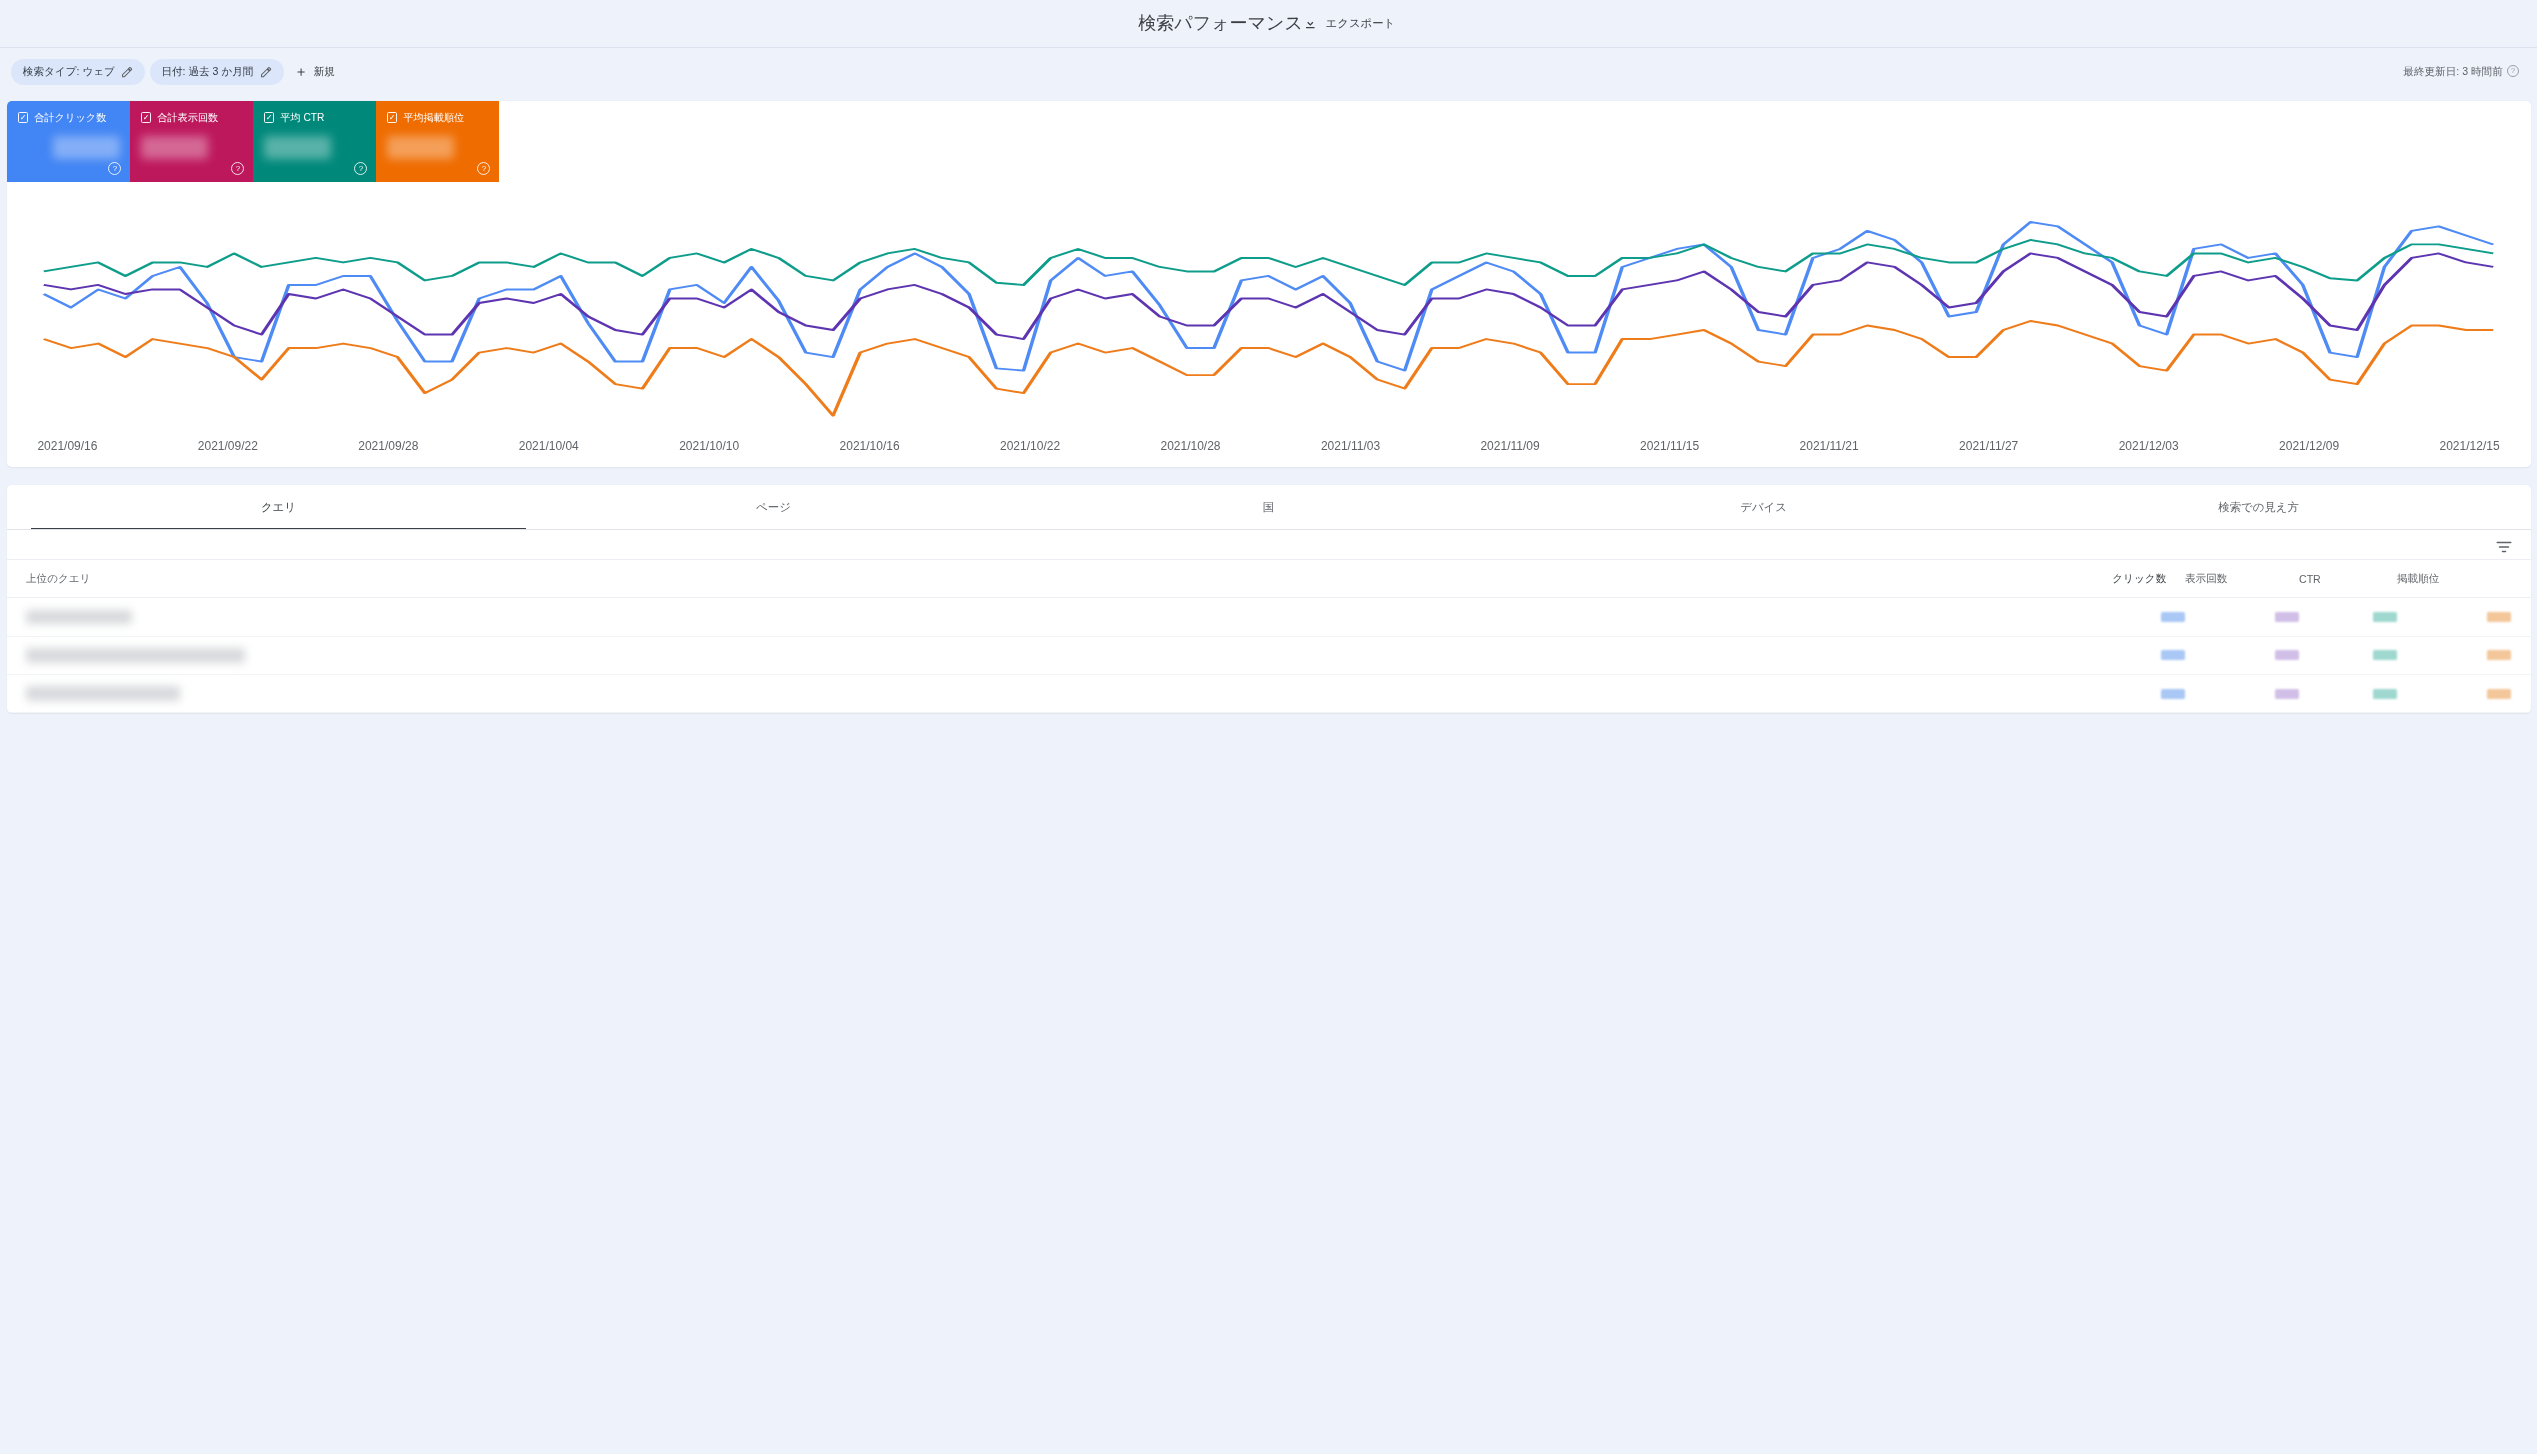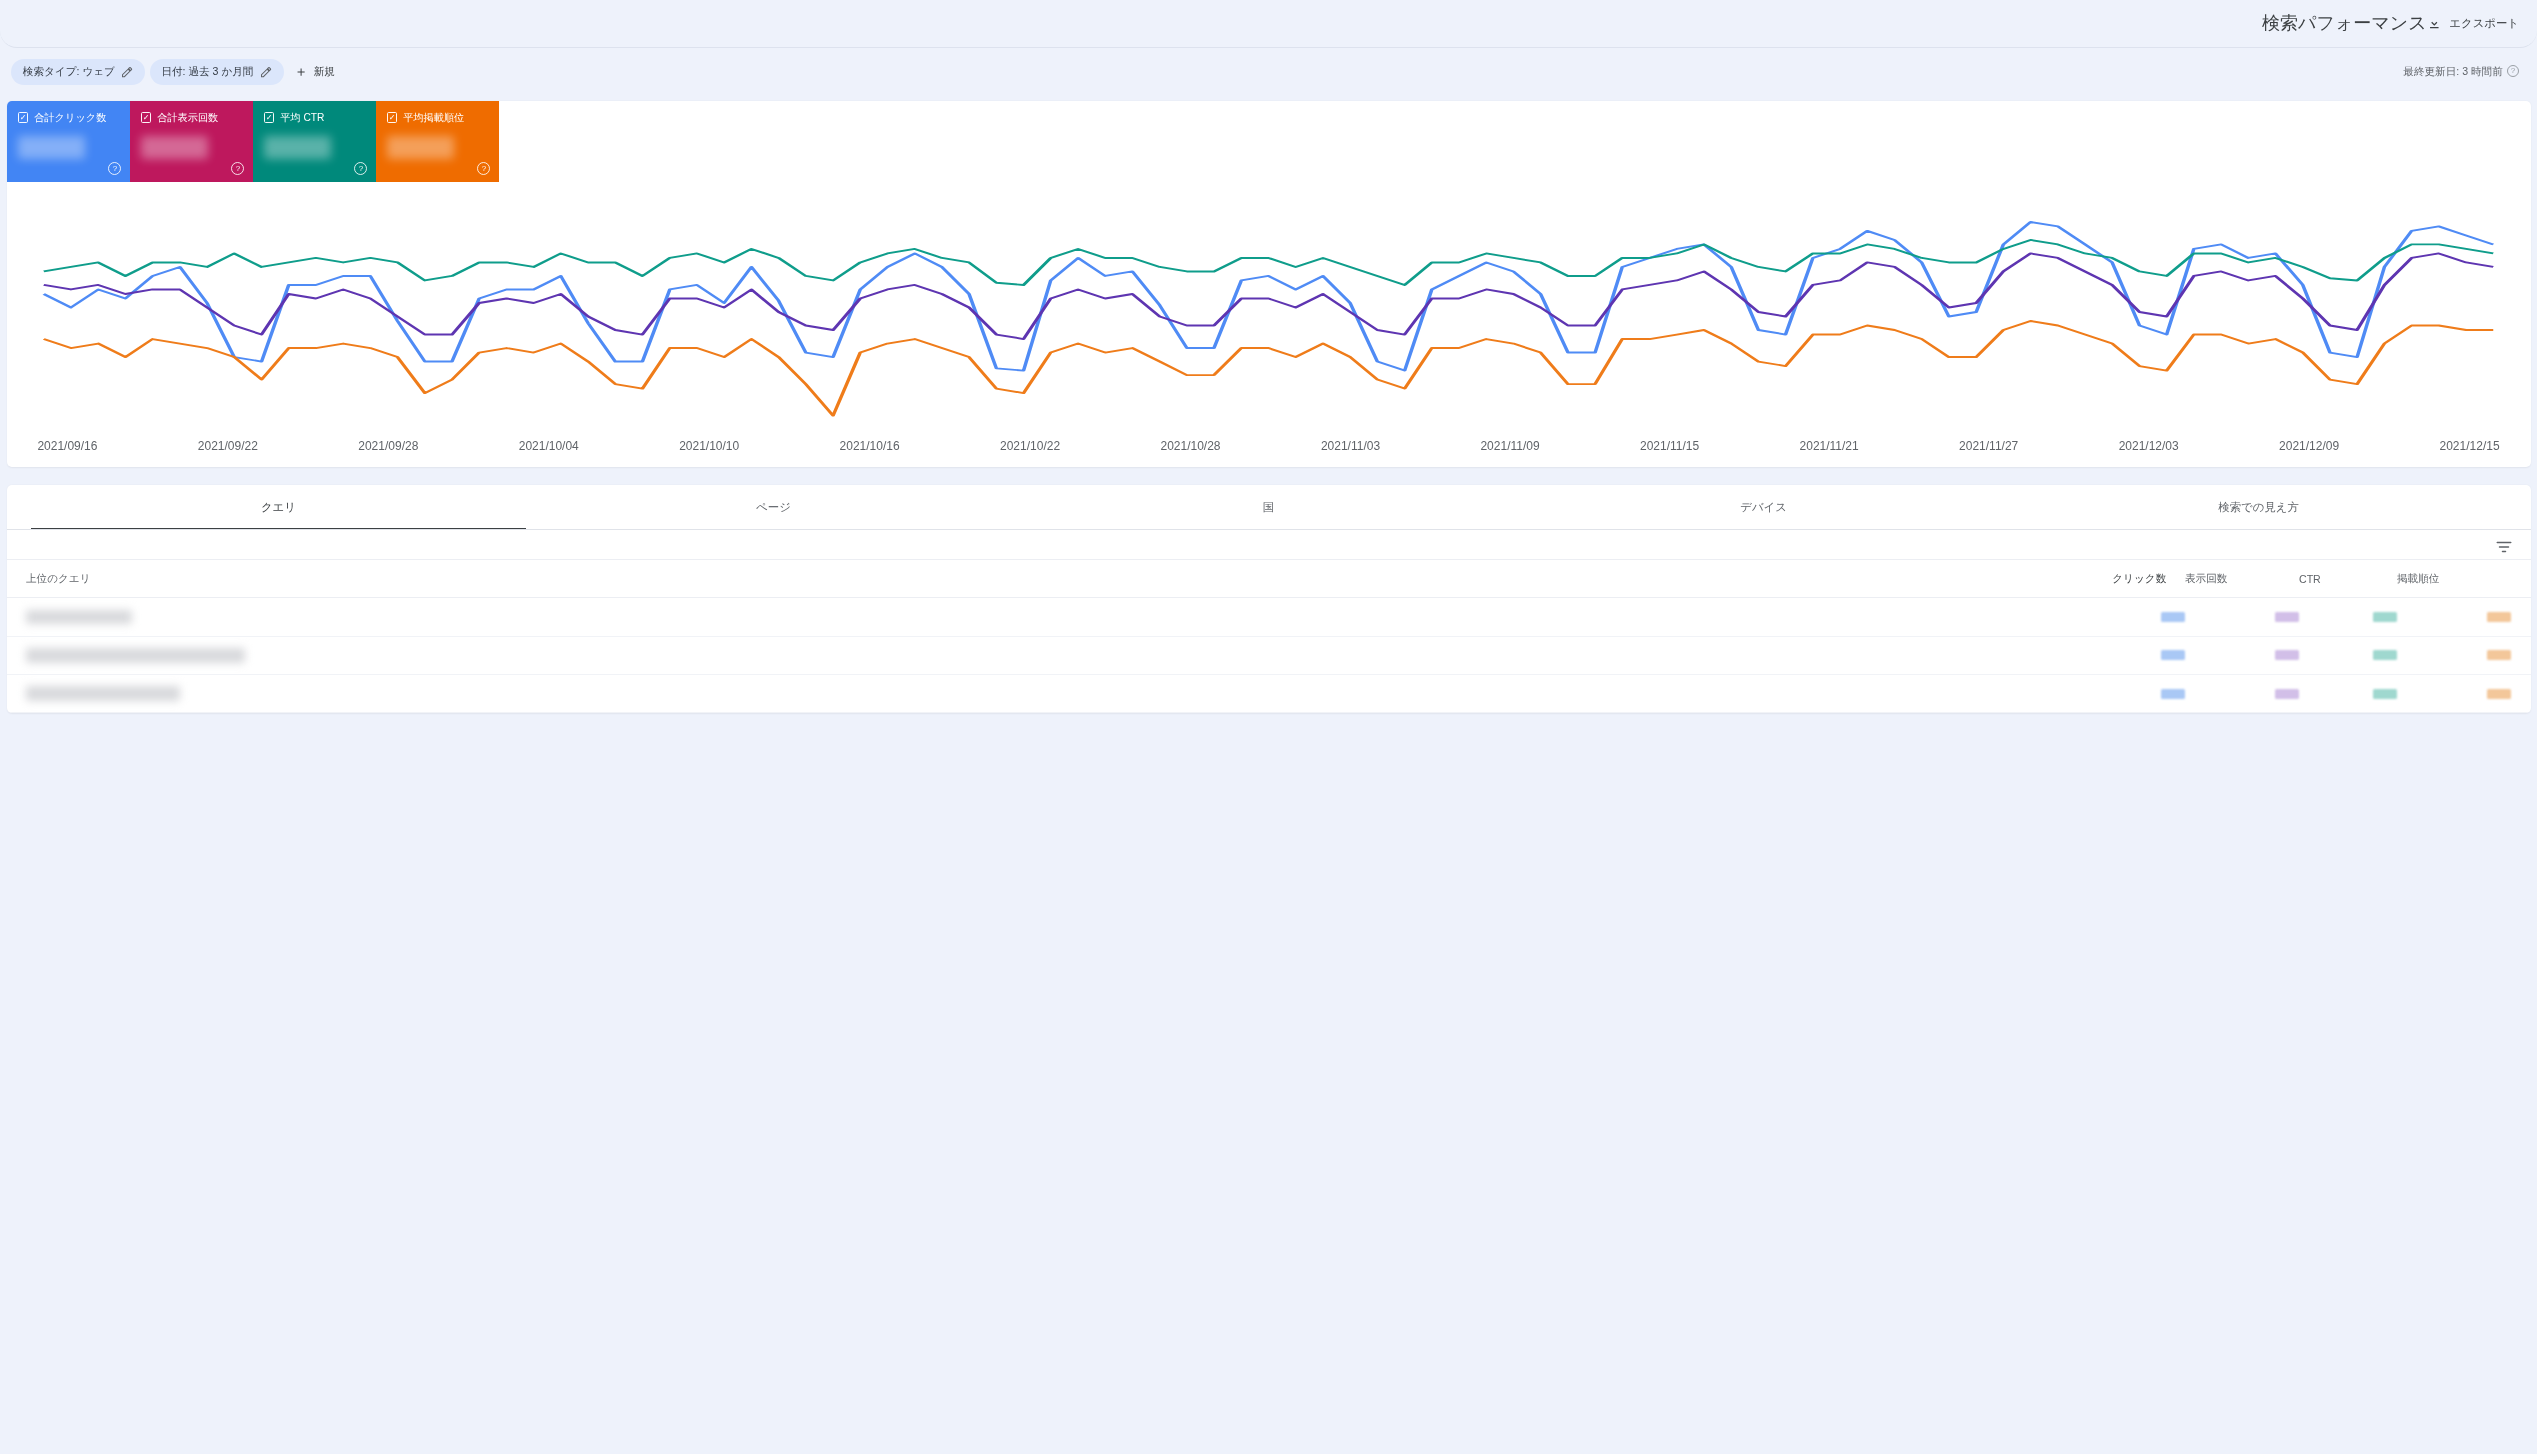--- a/index.html
+++ b/index.html
@@ -6,24 +6,23 @@
   html, body { width: 100%; height: 100%; }
   body {
     font-family: "Helvetica Neue", Arial, "Hiragino Kaku Gothic ProN", "Hiragino Sans", Meiryo, sans-serif;
     background: #eef2fb;
     color: #3c4043;
     font-size: 10.6px;
   }
 
   
   .header {
-    display: flex; align-items: center; justify-content: flex-end;
+    display: flex; align-items: center; justify-content: center;
     padding: 11.4px 18px 11.4px 14.6px;
     border-bottom: 0.8px solid #dde2ee;
-    border-radius: 17px;
   }
   .title { font-size: 18px; font-weight: 400; color: #3c4043; }
   .export-btn {
     display: inline-flex; align-items: center; gap: 8.1px;
     font-size: 11.4px; color: #3c4043; cursor: pointer;
   }
   .export-btn svg { width: 14.6px; height: 14.6px; fill: #3c4043; }
 
   
   .filters {
@@ -77,21 +76,21 @@
     display: inline-block; width: 67px; height: 23px;
     background: rgba(255,255,255,0.35); filter: blur(4.9px);
     border-radius: 2.4px;
   }
   .tile .q {
     position: absolute; right: 8.1px; bottom: 6.5px;
     width: 13px; height: 13px; border: 1.2px solid rgba(255,255,255,0.85); border-radius: 50%;
     display: inline-flex; align-items: center; justify-content: center;
     font-size: 8.1px; color: rgba(255,255,255,0.95);
   }
-  .tile-clicks { background: #4285f4; }
+  .tile-clicks { background: #4285f4; text-align: right; }
   .tile-impr   { background: #be185d; }
   .tile-ctr    { background: #00897b; }
   .tile-pos    { background: #ef6c00; }
 
   
   .chart-wrap { padding: 8.1px 19.5px 14.6px 19.5px; }
   .chart-svg { width: 100%; height: 244px; display: block; }
   .xticks { display: flex; justify-content: space-between; margin-top: 4.9px; padding: 0 11.4px; }
   .xticks span { font-size: 12px; color: #5f6368; white-space: nowrap; }
 

